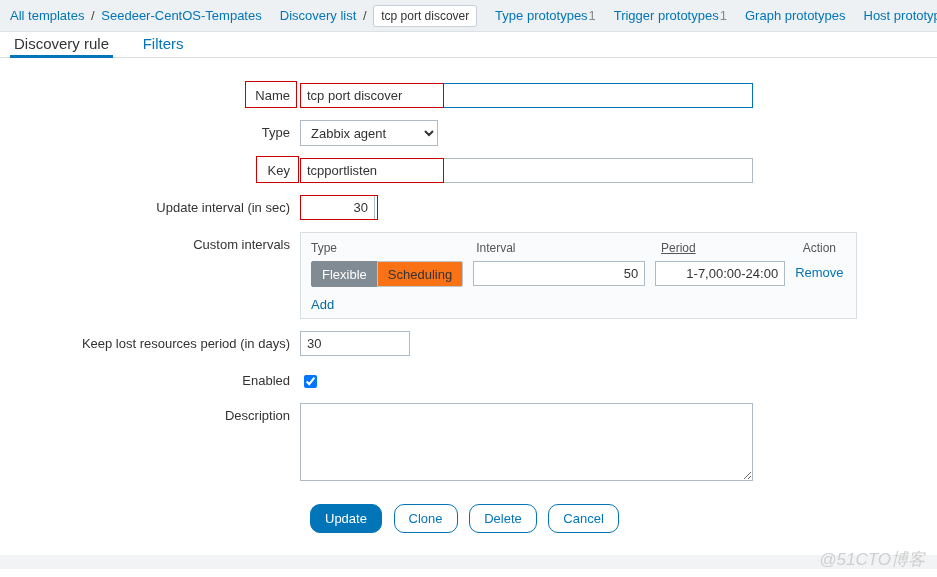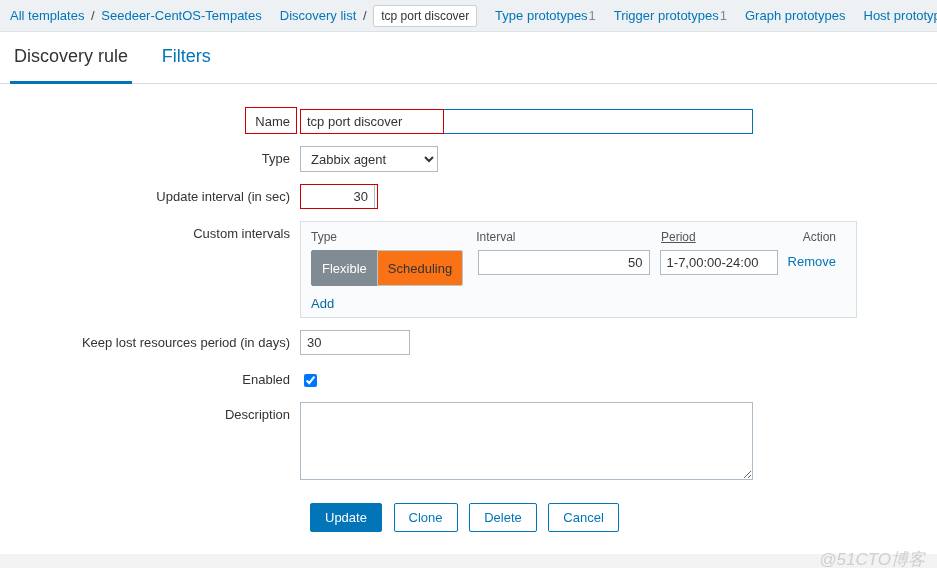--- a/index.html
+++ b/index.html
@@ -28,23 +28,23 @@
     color: #333;
     border-radius: 2px;
   }
   .breadcrumb .grey { color: #888; margin-left: 1px; }
   .tabs {
     border-bottom: 1px solid #d9dde1;
     padding: 0 10px;
   }
   .tabs .tab {
     display: inline-block;
-    padding: 14px 4px;
+    padding: 3px 4px;
     margin-right: 22px;
-    font-size: 18px;
+    font-size: 15px;
     cursor: pointer;
   }
   .tabs .tab.active {
     color: #333;
     border-bottom: 3px solid #0275b8;
     margin-bottom: -1px;
     font-weight: normal;
   }
   .tabs .tab.link { color: #0275b8; }
   .form-area {
@@ -88,50 +88,50 @@
   .ci-head {
     display: flex;
     color: #555;
     font-size: 12px;
     margin-bottom: 6px;
   }
   .ci-head > div, .ci-row > div { margin-right: 10px; }
   .ci-row { display: flex; align-items: stretch; margin-bottom: 8px; }
   .seg {
     display: inline-flex;
-    height: 36px;
+    height: 26px;
   }
   .seg button {
     border: 1px solid #bcc6cf;
     background: #f97316;
     font-size: 13px;
     padding: 0 10px;
     cursor: pointer;
     color: #333;
   }
   .seg button.active {
     background: #808b94;
     color: #fff;
     border-color: #808b94;
   }
   .seg button:first-child { border-radius: 2px 0 0 2px; }
   .seg button:last-child { border-radius: 0 2px 2px 0; margin-left: -1px; }
   .ci-interval { width: 172px; text-align: right; }
-  .ci-period { width: 118px; }
+  .ci-period { width: 130px; text-align: right; }
   .ci-action { padding-top: 4px; }
   .add-link { display: inline-block; margin-top: 2px; color: #0369a1; }
   .btnbar { margin-left: 300px; padding: 8px 0 12px 0; }
   .btn {
     display: inline-block;
     border: 1px solid #0275b8;
     background: #fff;
     color: #0275b8;
     padding: 6px 14px;
     font-size: 13px;
-    border-radius: 2px;
+    border-radius: 10px;
     cursor: pointer;
     margin-right: 8px;
   }
   .btn.primary {
     background: #0275b8;
     color: #fff;
   }
   .footer-bar {
     background: #f1f3f5;
     height: 14px;
@@ -191,20 +191,31 @@
 
     <div class="row">
       <div class="label">Type</div>
       <div class="ctrl">
         <select>
           <option>Zabbix agent</option>
         </select>
       </div>
     </div>
 
+    <div class="row">
+      <div class="label">
+        <span class="rel"><span>Key</span>
+          <span class="redbox" style="left:-12px; top:-7px; width:43px; height:27px;"></span>
+        </span>
+      </div>
+      <div class="ctrl rel">
+        <input type="text" class="input-wide" value="tcpportlisten" style="">
+        <span class="redbox" style="left:0; top:0; width:144px; height:25px;"></span>
+      </div>
+    </div>
 
     <div class="row">
       <div class="label">Update interval (in sec)</div>
       <div class="ctrl rel">
         <input type="text" class="input-sm" value="30" style="">
         <span class="redbox" style="left:0; top:0; width:78px; height:25px;"></span>
       </div>
     </div>
 
     <div class="row">

